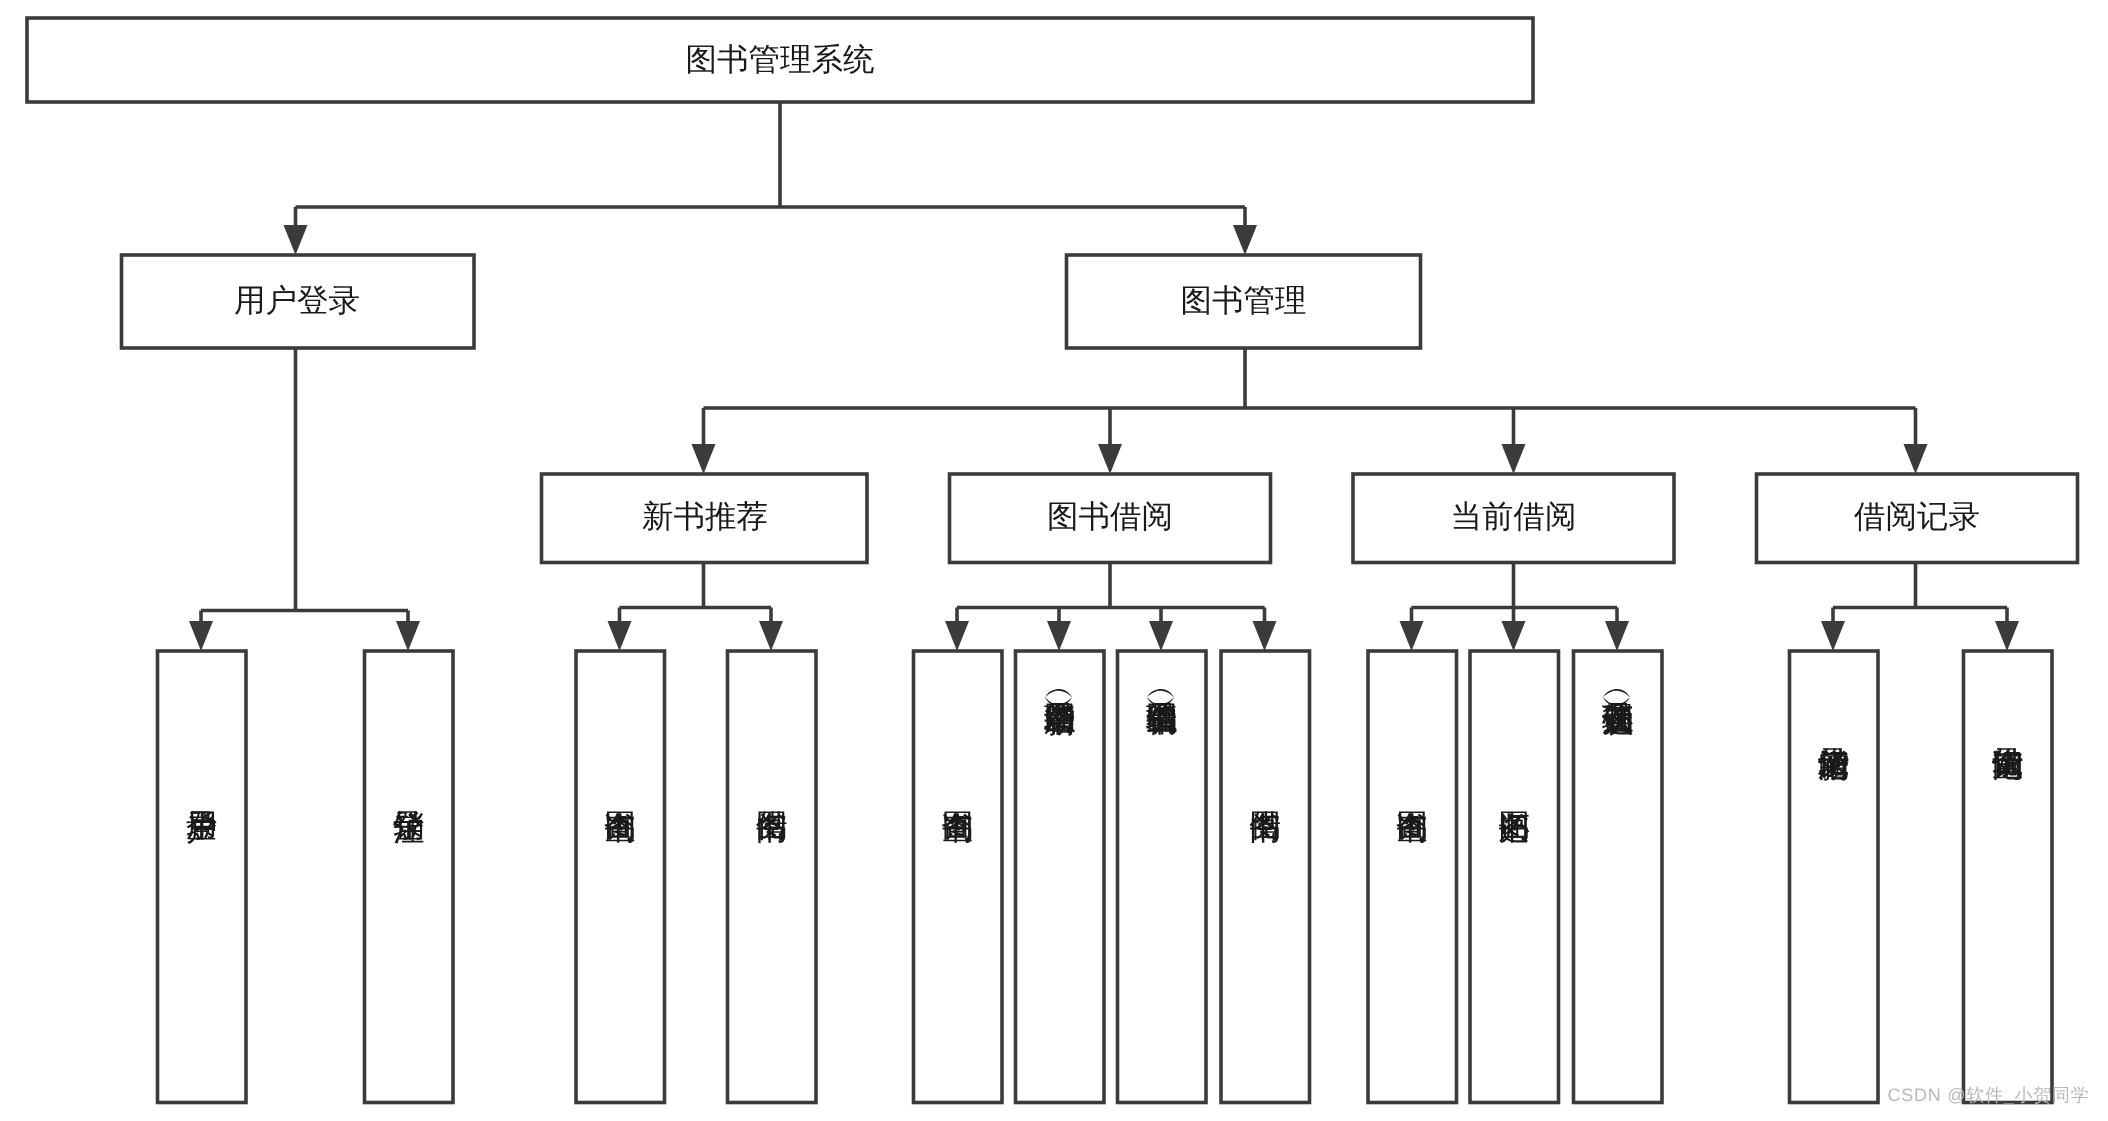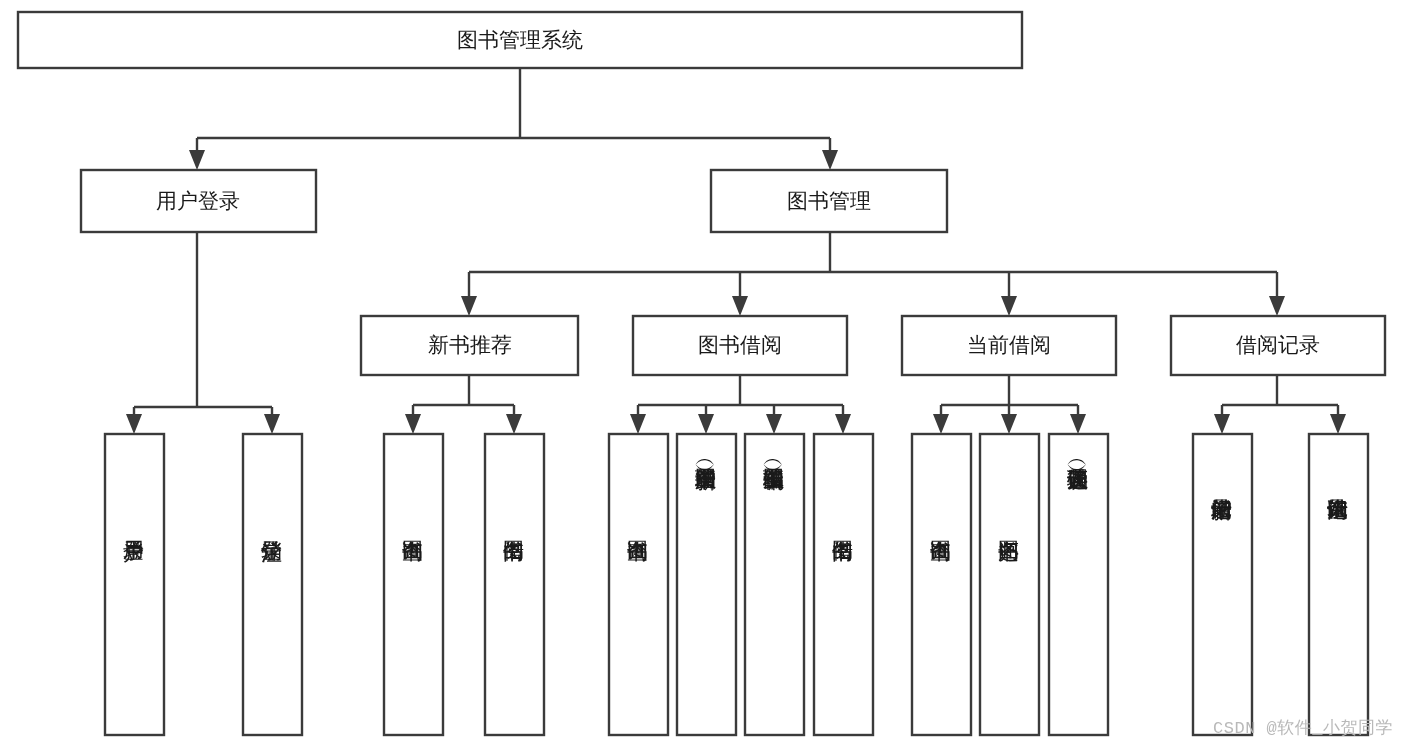--- a/index.html
+++ b/index.html
@@ -52,22 +52,22 @@
   .node-label-vertical {
     font-family: "Liberation Sans", "DejaVu Sans", sans-serif;
     fill: #1a1a1a;
     font-size: 21px;
     text-anchor: middle;
   }
   .watermark-text {
     position: absolute;
     right: 12px;
     bottom: 8px;
-    font-family: Liberation Mono, monospace;
-    font-size: 17px;
+    font-family: Liberation Sans, sans-serif;
+    font-size: 12px;
     color: #b9b9b9;
     white-space: nowrap;
     letter-spacing: 0.5px;
     pointer-events: none;
   }
 </style>
 </head>
 <body>
 
 <div id="diagram-root">

